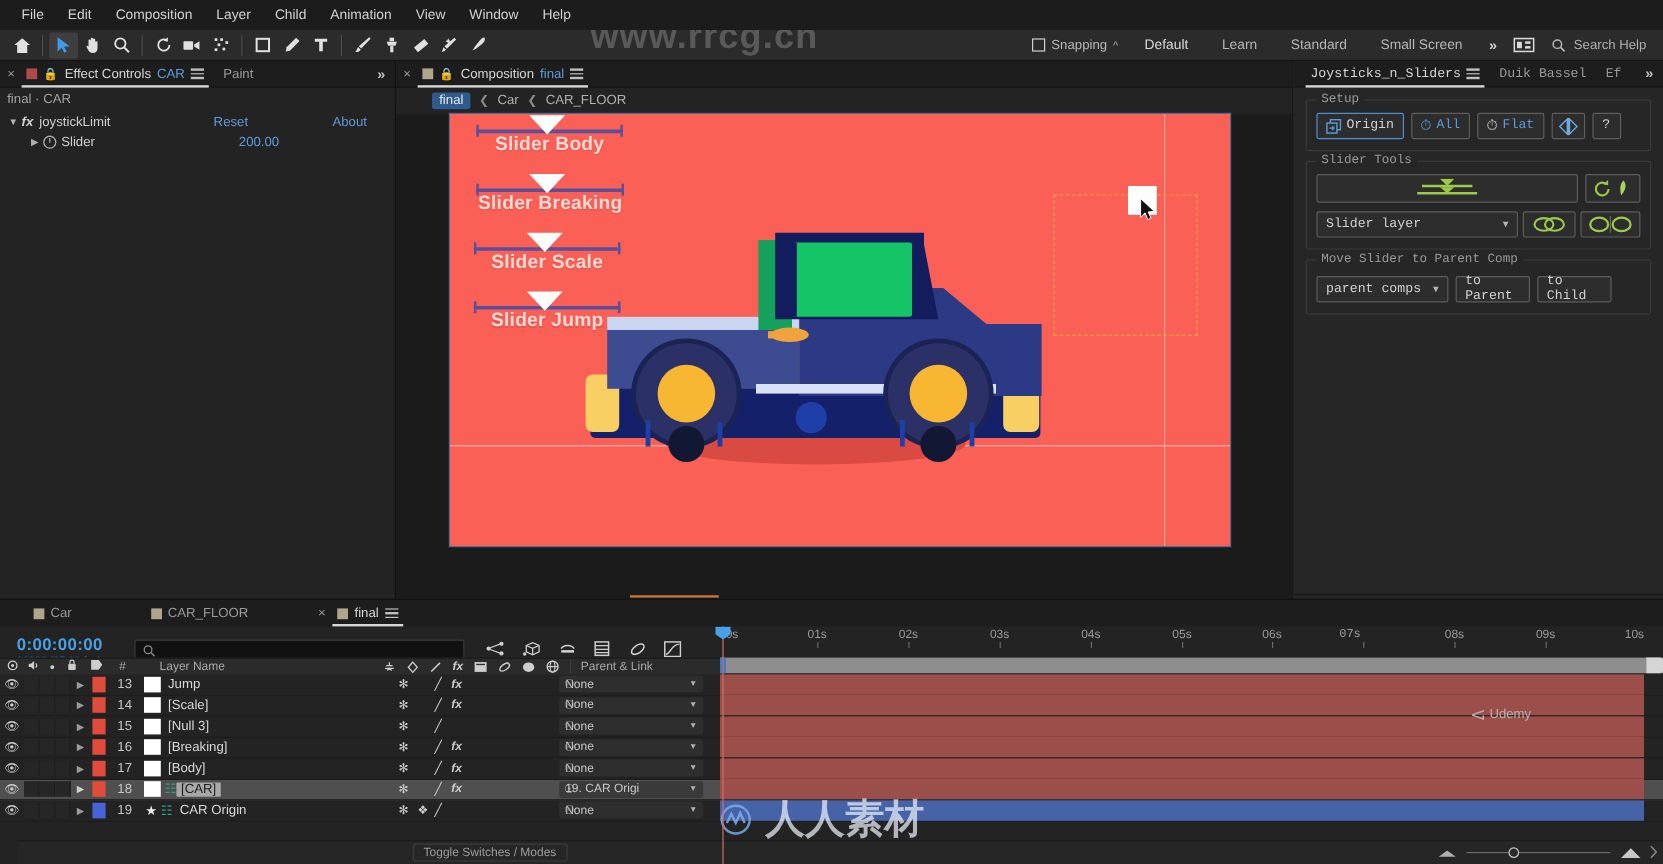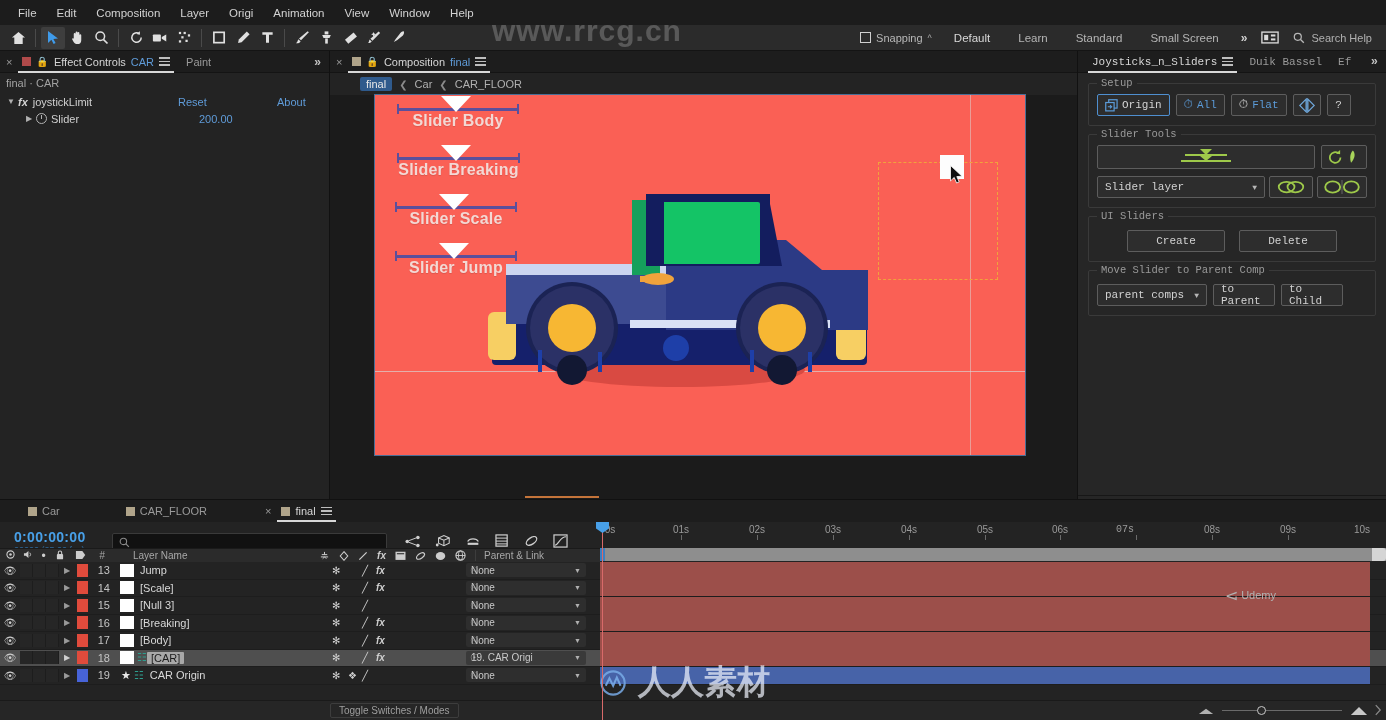--- a/index.html
+++ b/index.html
@@ -159,21 +159,21 @@
   .pl { position:absolute; left:466px; width:120px; height:14px; background:#2e2e2e; border-radius:2px;
         display:flex; align-items:center; justify-content:space-between; padding:0 5px; font-size:10px; color:#c9c9c9;}
   .tbar { position:absolute; left:600px; right:16px; height:17px; background:#9c4f4a; }
   .tbar.blue { background:#4763a8; }
   .playhead { position:absolute; left:602px; top:22px; bottom:0px; width:1px; background:#d86a6a; z-index:6;}
   .ph-top { position:absolute; left:-6px; top:0px; width:13px; height:11px; background:#48a0e8;
             clip-path: polygon(0 0, 100% 0, 100% 60%, 50% 100%, 0 60%); }
   .workbar { position:absolute; left:600px; right:0; top:48px; height:13px; background:#8e8e8e; }
   .wb-end { position:absolute; right:0; top:0; width:14px; height:13px; background:#d5d5d5; border-radius:0 3px 3px 0;}
   .wb-start { position:absolute; left:0; top:0; width:5px; height:13px; background:#3d7fc0; }
-  .tl-foot { position:absolute; left:0; right:0; bottom:0; height:20px; background:#262626;
+  .tl-foot { position:absolute; left:14px; right:0; bottom:0; height:20px; background:#262626;
              display:flex; align-items:center; border-top:1px solid #1a1a1a; }
   .toggle-btn { margin-left:330px; padding: 1px 8px; border:1px solid #3d3d3d; color:#9e9e9e; font-size:10px; border-radius:2px;}
   .zoomslider { margin-left: auto; margin-right: 18px; display:flex; align-items:center; gap:8px; }
   .zs-line { width:120px; height:1px; background:#6a6a6a; position:relative; }
   .zs-knob { position:absolute; left:35px; top:-4px; width:9px;height:9px;border:1.5px solid #c8c8c8; border-radius:50%; background:#2a2a2a;}
   .udemy { position:absolute; right:110px; top:82px; color:#b3b3b3; font-size:11px; display:flex; align-items:center; gap:4px;}
 
   
   .wm { position:absolute; pointer-events:none; color:rgba(255,255,255,.07); font-weight:bold; }
   .wm-top { left:492px; top:14px; font-size:30px; color:rgba(255,255,255,.22); letter-spacing:1px;}
@@ -182,21 +182,21 @@
 </head>
 <body>
 
 <div class="app">
 
   <div class="menubar">
     <div class="mi">File</div>
     <div class="mi">Edit</div>
     <div class="mi">Composition</div>
     <div class="mi">Layer</div>
-    <div class="mi">Origi</div>
+    <div class="mi">Child</div>
     <div class="mi">Animation</div>
     <div class="mi">View</div>
     <div class="mi">Window</div>
     <div class="mi">Help</div>
   </div>
 
   <div class="toolbar">
     <div class="tool">
       <svg width="15" height="14" viewBox="0 0 16 15">
           <path d="M8 1 L15 7 H12.5 V14 H3.5 V7 H1 Z" fill="#e0e0e0"></path>
@@ -675,31 +675,20 @@
             <div class="gbtn" style="width:50px;padding:0 3px;">
               <svg width="38" height="14" viewBox="0 0 40 15">
                   <ellipse cx="10" cy="7.5" rx="8" ry="6" fill="none" stroke="#9ec94a" stroke-width="2"></ellipse>
                   <ellipse cx="30" cy="7.5" rx="8" ry="6" fill="none" stroke="#9ec94a" stroke-width="2"></ellipse>
                   <line x1="20" y1="0" x2="20" y2="15" stroke="#6a6a6a" stroke-width="1"></line>
                 </svg>
             </div>
           </div>
         </div>
 
-        <div class="grp" style="padding-top:13px;">
-          <div class="grp-title">UI Sliders</div>
-          <div class="btn-row" style="justify-content:center;gap:14px;">
-            <div class="gbtn" style="width:98px;">
-              <span>Create</span>
-            </div>
-            <div class="gbtn" style="width:98px;">
-              <span>Delete</span>
-            </div>
-          </div>
-        </div>
 
         <div class="grp" style="padding-top:13px;">
           <div class="grp-title">Move Slider to Parent Comp</div>
           <div class="btn-row">
             <div class="sel-drop" style="width:110px;">
               <span>parent comps</span>
               <span style="font-size:8px;color:#b6b6b6;">▼</span>
             </div>
             <div class="gbtn" style="width:62px;">
               <span>to Parent</span>

